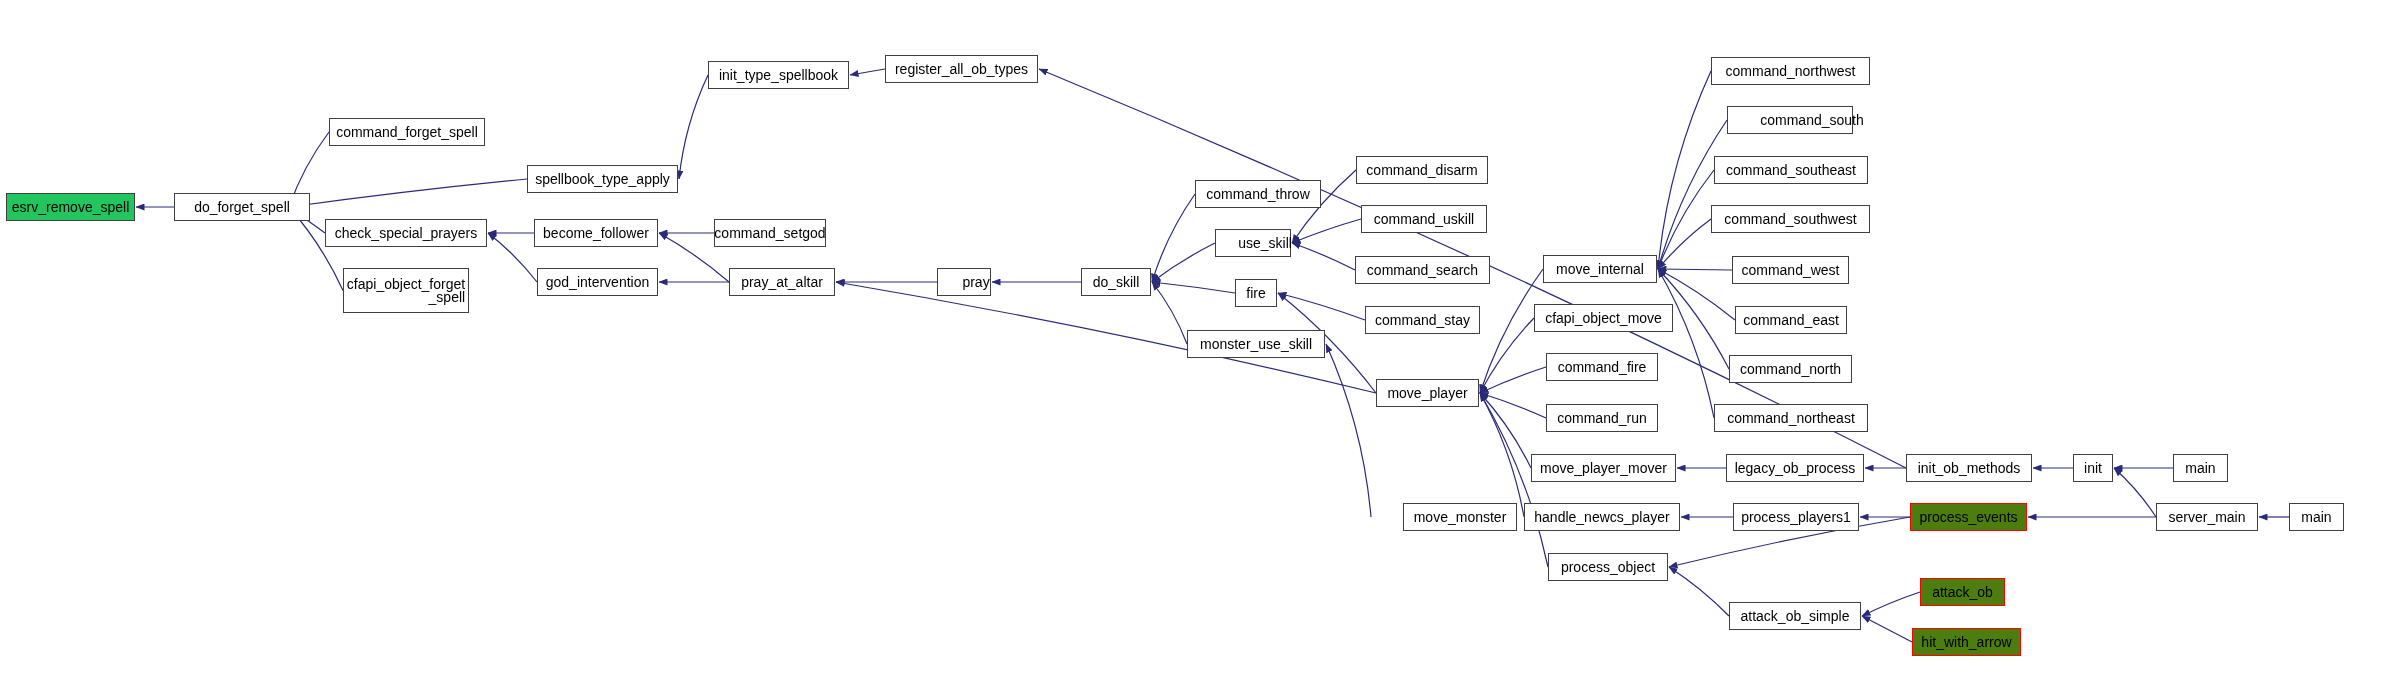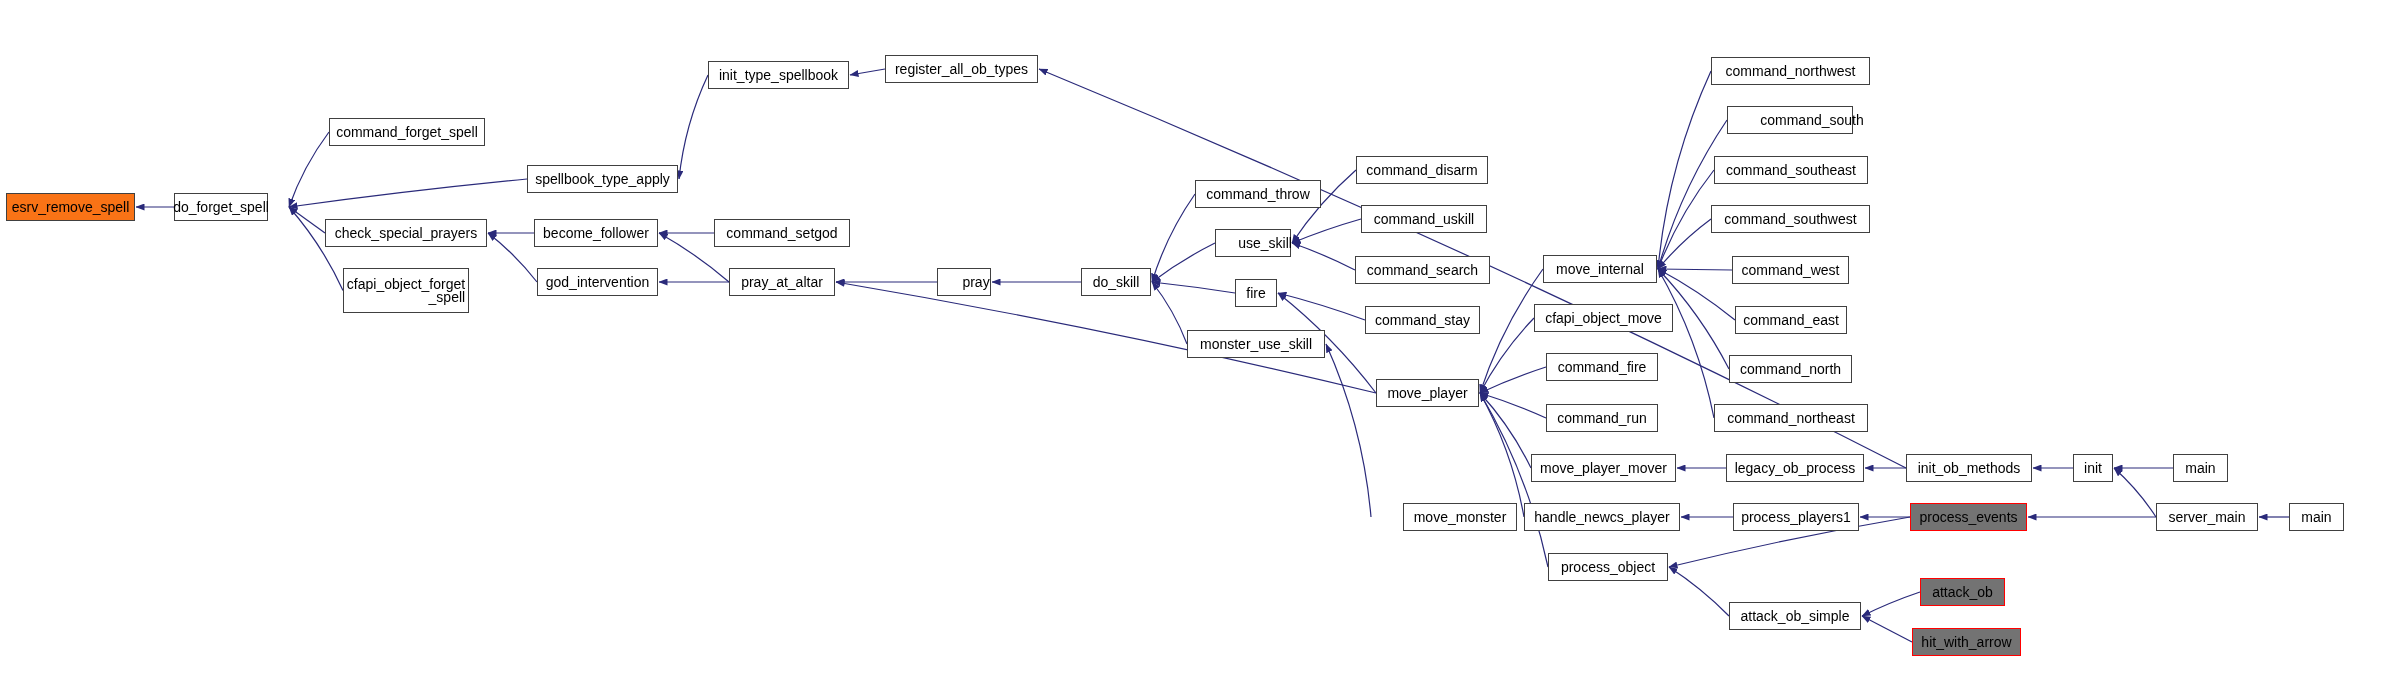--- a/index.html
+++ b/index.html
@@ -41,26 +41,26 @@
     border: 1px solid #404040;
     background: #ffffff;
     color: #000000;
     font-size: 14px;
     line-height: 13px;
     white-space: pre;
     letter-spacing: 0px;
     cursor: pointer;
   }
   .node.current {
-    background: #f97316;
+    background: #22c55e;
     border-color: #404040;
   }
   .node.highlight {
     border: 1px solid #ff0000;
-    background: #737373;
+    background: #4d7c0f;
   }
   .node .lbl {
     display: block;
     padding: 0 4px;
   }
 </style>
 </head>
 <body>
 
 <div id="graph-root">
@@ -122,29 +122,29 @@
         <path d="M1912,642 L1862,616" fill="none" stroke="#2a2a7a" stroke-width="1.2" marker-end="url(#arrowhead)"></path>
         <path d="M2073,468 L2033,468" fill="none" stroke="#2a2a7a" stroke-width="1.2" marker-end="url(#arrowhead)"></path>
         <path d="M2173,468 L2114,468" fill="none" stroke="#2a2a7a" stroke-width="1.2" marker-end="url(#arrowhead)"></path>
         <path d="M2156,517 Q2138.255312682641,489.70973198630753 2114,468" fill="none" stroke="#2a2a7a" stroke-width="1.2" marker-end="url(#arrowhead)"></path>
         <path d="M2156,517 L2028,517" fill="none" stroke="#2a2a7a" stroke-width="1.2" marker-end="url(#arrowhead)"></path>
         <path d="M2289,517 L2259,517" fill="none" stroke="#2a2a7a" stroke-width="1.2" marker-end="url(#arrowhead)"></path>
       </g>
   </svg>
   <div id="node-layer">
       <div class="node current" style="left: 6px; top: 193px; width: 129px; height: 28px;"><span class="lbl">esrv_remove_spell</span></div>
-      <div class="node" style="left: 174px; top: 193px; width: 94px; height: 28px;"><span class="lbl">do_forget_spell</span></div>
+      <div class="node" style="left: 174px; top: 193px; width: 136px; height: 28px;"><span class="lbl">do_forget_spell</span></div>
       <div class="node" style="left: 329px; top: 118px; width: 156px; height: 28px;"><span class="lbl">command_forget_spell</span></div>
       <div class="node" style="left: 325px; top: 219px; width: 162px; height: 28px;"><span class="lbl">check_special_prayers</span></div>
       <div class="node" style="left: 343px; top: 268px; width: 126px; height: 45px; text-align: right;"><span class="lbl">cfapi_object_forget
 _spell</span></div>
       <div class="node" style="left: 527px; top: 165px; width: 151px; height: 28px;"><span class="lbl">spellbook_type_apply</span></div>
       <div class="node" style="left: 534px; top: 219px; width: 124px; height: 28px;"><span class="lbl">become_follower</span></div>
       <div class="node" style="left: 537px; top: 268px; width: 121px; height: 28px;"><span class="lbl">god_intervention</span></div>
-      <div class="node" style="left: 714px; top: 219px; width: 136px; height: 28px;"><span class="lbl">command_setgod</span></div>
+      <div class="node" style="left: 714px; top: 219px; width: 112px; height: 28px;"><span class="lbl">command_setgod</span></div>
       <div class="node" style="left: 708px; top: 61px; width: 141px; height: 28px;"><span class="lbl">init_type_spellbook</span></div>
       <div class="node" style="left: 885px; top: 55px; width: 153px; height: 28px;"><span class="lbl">register_all_ob_types</span></div>
       <div class="node" style="left: 729px; top: 268px; width: 106px; height: 28px;"><span class="lbl">pray_at_altar</span></div>
       <div class="node" style="left: 937px; top: 268px; width: 54px; height: 28px; padding-left: 24px;"><span class="lbl">pray</span></div>
       <div class="node" style="left: 1081px; top: 268px; width: 70px; height: 28px;"><span class="lbl">do_skill</span></div>
       <div class="node" style="left: 1195px; top: 180px; width: 126px; height: 28px;"><span class="lbl">command_throw</span></div>
       <div class="node" style="left: 1215px; top: 229px; width: 76px; height: 28px; padding-left: 24px;"><span class="lbl">use_skill</span></div>
       <div class="node" style="left: 1235px; top: 279px; width: 42px; height: 28px;"><span class="lbl">fire</span></div>
       <div class="node" style="left: 1187px; top: 330px; width: 138px; height: 28px;"><span class="lbl">monster_use_skill</span></div>
       <div class="node" style="left: 1356px; top: 156px; width: 132px; height: 28px;"><span class="lbl">command_disarm</span></div>

